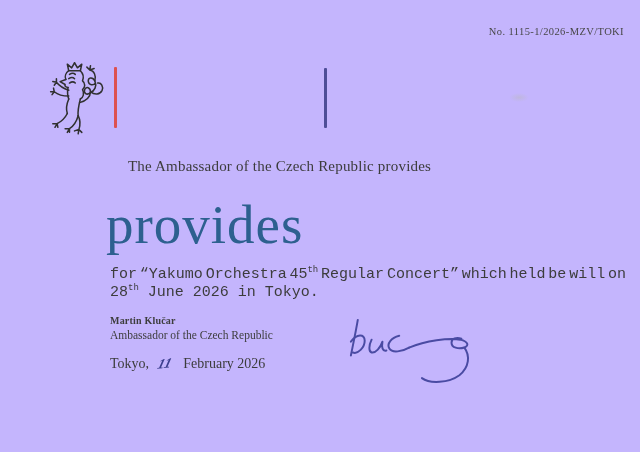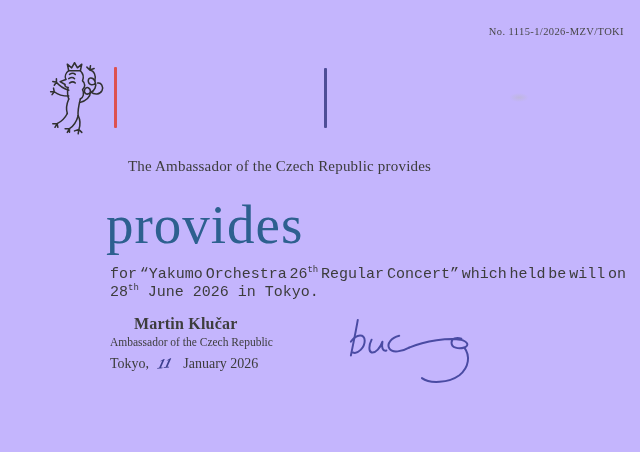--- a/index.html
+++ b/index.html
@@ -41,21 +41,21 @@
   }
 
   .para{
     position:absolute;left:110px;top:266px;width:516px;
     font-size:15px;line-height:17.5px;color:#3c3c3c;font-family:Liberation Mono, monospace;
   }
   .para .l1{display:flex;justify-content:space-between;white-space:nowrap;}
   .para sup{font-size:9px;vertical-align:super;line-height:0;text-align:center;}
 
   .signer{position:absolute;left:110px;top:315px;color:#3d3d3d;}
-  .signer .name{font-size:16px;font-weight:bold;letter-spacing:.2px;margin-left:24px;}
+  .signer .name{font-size:10px;font-weight:bold;letter-spacing:.2px;}
   .signer .title{font-size:11.5px;margin-top:3px;}
 
   .dateline{
     position:absolute;left:110px;top:356px;
     font-size:14px;color:#3c3c3c;
   }
   .hand{
     display:inline-block;
     font-style:italic;font-weight:bold;font-size:14px;
     color:#3c3f8f;
@@ -108,21 +108,21 @@
 
   <div class="provides">The Ambassador of the Czech Republic provides</div>
 
   <div class="auspices">provides</div>
 
   <div class="para">
     <div class="l1">
       <span>for</span>
       <span>“Yakumo</span>
       <span>Orchestra</span>
-      <span><span>26</span><sup>th</sup></span>
+      <span><span>45</span><sup>th</sup></span>
       <span>Regular</span>
       <span>Concert”</span>
       <span>which</span>
       <span>held</span>
       <span>be</span>
       <span>will</span>
       <span>on</span>
     </div>
     <div class="l2">
       <span>28</span><sup>th</sup><span> June 2026 in Tokyo.</span>
@@ -137,16 +137,16 @@
   <svg class="signature" viewBox="0 0 150 85" aria-hidden="true">
     <path d="M16,10 C14,22 11,36 9,46"></path>
     <path d="M9,32 C15,24 23,24 23,31 C23,38 16,45 11,43"></path>
     <path d="M30,30 C27,36 27,42 30,43 C34,44 39,38 41,32 C40,38 41,42 45,41"></path>
     <path d="M58,26 C50,28 45,34 48,39 C51,44 61,42 68,38"></path>
     <path d="M68,38 C85,31 108,28 120,30 C128,32 129,36 124,38 C118,40 111,38 111,33 C111,29 116,27 121,29"></path>
     <path d="M124,38 C130,46 129,58 119,66 C108,74 89,75 81,69"></path>
   </svg>
 
   <div class="dateline">
-    <span>Tokyo,</span><span class="hand">11</span><span>January 2026</span>
+    <span>Tokyo,</span><span class="hand">11</span><span>February 2026</span>
   </div>
 
 </div>
 
 </body></html>

